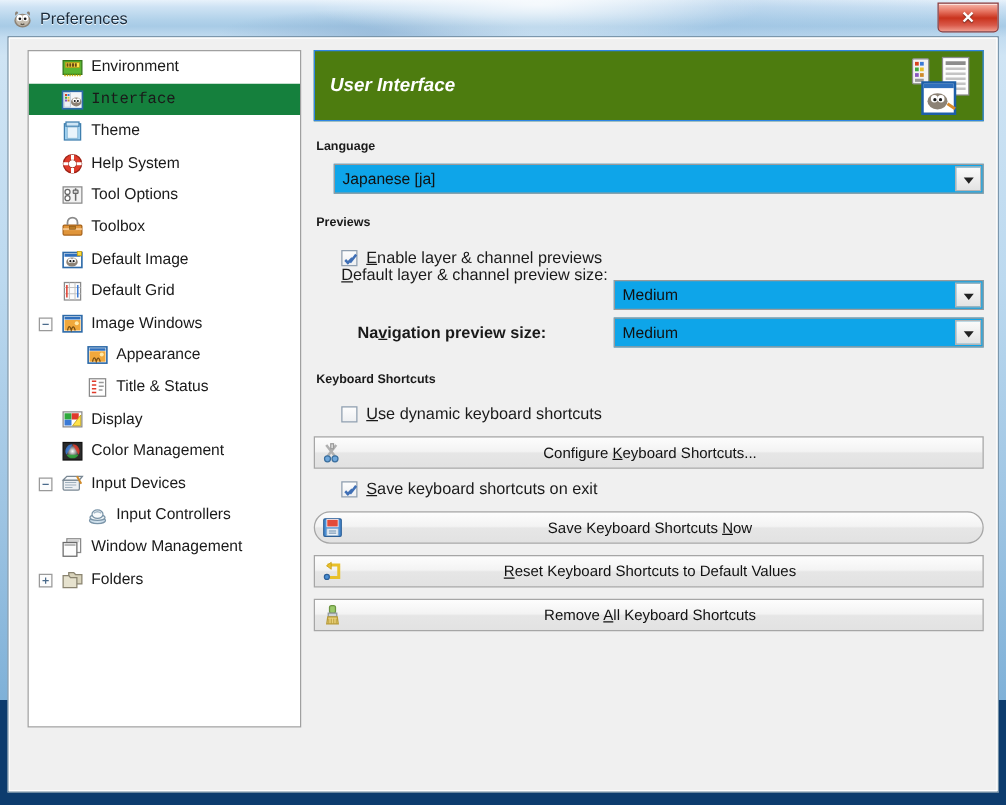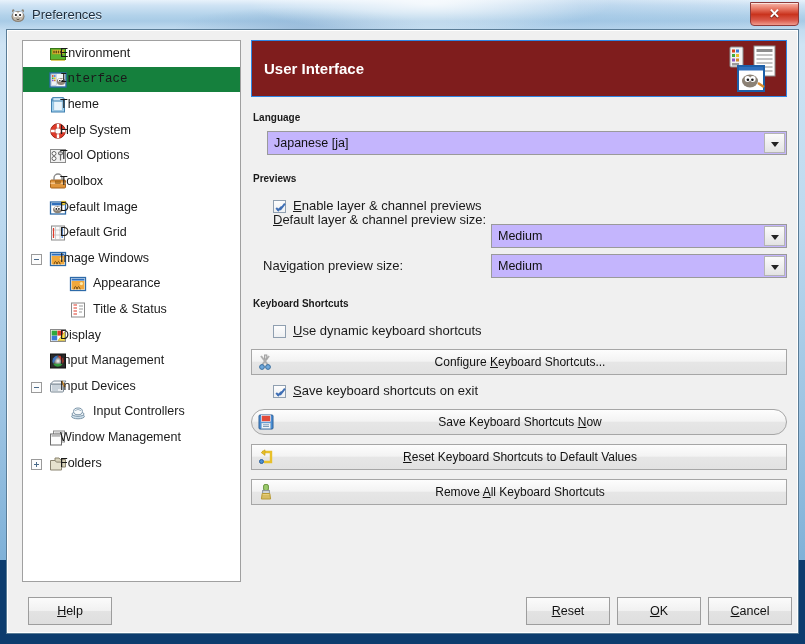--- a/index.html
+++ b/index.html
@@ -83,30 +83,31 @@
   }
   .tree-row .expander.plus::after{
     content:"";position:absolute;left:4px;top:2px;width:1px;height:5px;background:#4a6a8a;
   }
   .tree-row .ticon{
     position:absolute;top:4px;width:18px;height:18px;
   }
   .tree-row .tlabel{
     position:absolute;top:0;font-size:12.5px;color:#1a1a1a;
   }
-  .lvl0 .ticon{left:26px;} .lvl0 .tlabel{left:37px;}
+  .lvl0 .ticon{left:26px;} .lvl0 .tlabel{left:50px;}
   .lvl1 .ticon{left:46px;} .lvl1 .tlabel{left:70px;}
   
   .pane{
     position:absolute;left:243px;top:9px;width:536px;height:542px;
   }
   .banner{
     position:relative;width:536px;height:57px;
-    background:#7f1d1d;box-sizing:border-box;
+    background:#4d7c0f;box-sizing:border-box;
     border:1px solid #2f86e4;
+    font-style:italic;
   }
   .banner-title{
     position:absolute;left:12px;top:19px;
     font-size:15px;font-weight:bold;color:#ffffff;
   }
   .banner-icons{position:absolute;right:8px;top:3px;width:56px;height:50px;}
   .sect-title{
     font-size:10px;font-weight:bold;color:#1a1a1a;
     position:absolute;
   }
@@ -120,21 +121,21 @@
     content:"";position:absolute;left:2px;top:5px;width:4px;height:2px;
     border-left:2px solid #3f6fb5;border-bottom:2px solid #3f6fb5;
     transform:rotate(-45deg);
   }
   .chk.on::before{
     content:"";position:absolute;left:5px;top:1px;width:2px;height:8px;
     background:#3f6fb5;transform:rotate(38deg);transform-origin:bottom;
   }
   .combo{
     position:absolute;height:24px;
-    background:#c4b5fd;border:1px solid #9a9a9a;box-sizing:border-box;
+    background:#0ea5e9;border:1px solid #9a9a9a;box-sizing:border-box;
     cursor:pointer;
   }
   .combo .cval{
     position:absolute;left:6px;top:0;line-height:22px;font-size:12.5px;color:#111;
   }
   .combo .carrow{
     position:absolute;right:1px;top:1px;width:21px;height:20px;
     background:linear-gradient(180deg,#fbfbfb,#e3e3e3);
     border:1px solid #b4b4b4;box-sizing:border-box;
   }
@@ -329,21 +330,21 @@
                   <radialGradient id="cmg" cx="50%" cy="50%">
                     <stop offset="0%" stop-color="#fff"></stop>
                     <stop offset="100%" stop-color="#2a2a2a"></stop>
                   </radialGradient>
                 </defs>
                 <circle cx="9" cy="9" r="5.6" fill="url(#cmg)"></circle>
                 <path d="M9 3.4 A5.6 5.6 0 0 1 13.9 11.8 Z" fill="#e03a2a" opacity=".85"></path>
                 <path d="M13.9 11.8 A5.6 5.6 0 0 1 4.1 11.8 Z" fill="#2fa83c" opacity=".85"></path>
                 <path d="M4.1 11.8 A5.6 5.6 0 0 1 9 3.4 Z" fill="#3a7ad6" opacity=".85"></path>
               </svg></span>
-            <span class="tlabel">Input Management</span>
+            <span class="tlabel">Color Management</span>
           </div>
           <div class="tree-row lvl0">
             <div class="expander"></div>
             <span class="ticon"><svg viewBox="0 0 18 18">
                 <rect x="1.5" y="6" width="13" height="8" rx="1" fill="#eceff2" stroke="#7a8894"></rect>
                 <path d="M1.5 6 L4.5 3 H17 L14.5 6 Z" fill="#f7f9fb" stroke="#7a8894"></path>
                 <path d="M3 8 H12 M3 10 H12 M3 12 H9" stroke="#9fb0bd" stroke-width=".9"></path>
                 <path d="M12.6 3 L16 9" stroke="#d08a2a" stroke-width="1.6"></path>
               </svg></span>
             <span class="tlabel">Input Devices</span>
@@ -420,21 +421,21 @@
 
       <div class="chk on" style="left:22px;top:160px;"></div>
       <div class="row-label" style="left:42px;top:158px;"><span class="mn">E</span><span>nable layer &amp; channel previews</span></div>
 
       <div class="row-label" style="left:22px;top:172px;"><span class="mn">D</span><span>efault layer &amp; channel preview size:</span></div>
       <div class="combo" style="left:240px;top:184px;width:296px;">
         <div class="cval">Medium</div>
         <div class="carrow"></div>
       </div>
 
-      <div class="row-label" style="left:12px;top:218px;"><span>Na</span><span class="mn">v</span><span>igation preview size:</span></div>
+      <div class="row-label" style="left:35px;top:218px;font-weight:bold;"><span>Na</span><span class="mn">v</span><span>igation preview size:</span></div>
       <div class="combo" style="left:240px;top:214px;width:296px;">
         <div class="cval">Medium</div>
         <div class="carrow"></div>
       </div>
 
       <div class="sect-title" style="left:2px;top:258px;">Keyboard Shortcuts</div>
 
       <div class="chk" style="left:22px;top:285px;"></div>
       <div class="row-label" style="left:42px;top:283px;"><span class="mn">U</span><span>se dynamic keyboard shortcuts</span></div>
 
@@ -477,22 +478,16 @@
           <rect x="6.6" y="1.5" width="4.8" height="6" rx="1.5" fill="#9ac96a" stroke="#6b9440"></rect>
           <rect x="5.6" y="7.5" width="6.8" height="3" fill="#cfd4d8" stroke="#8f979e"></rect>
           <path d="M5.2 10.5 H12.8 L13.6 16 H4.4 Z" fill="#e8d07a" stroke="#b79a36"></path>
           <path d="M6 12 V16 M8 12 V16 M10 12 V16 M12 12 V16" stroke="#b79a36" stroke-width=".7"></path>
         </svg>
         <div class="blabel"><span>Remove </span><span class="mn">A</span><span>ll Keyboard Shortcuts</span></div>
       </div>
 
     </div>
 
-    <div class="btnbar">
-      <div class="dlgbtn" style="left:20px;top:6px;width:84px;"><span class="mn">H</span><span>elp</span></div>
-      <div class="dlgbtn" style="left:518px;top:6px;width:84px;"><span class="mn">R</span><span>eset</span></div>
-      <div class="dlgbtn" style="left:609px;top:6px;width:84px;"><span class="mn">O</span><span>K</span></div>
-      <div class="dlgbtn" style="left:700px;top:6px;width:84px;"><span class="mn">C</span><span>ancel</span></div>
-    </div>
 
   </div>
   </div>
 </div>
 
 </body></html>

